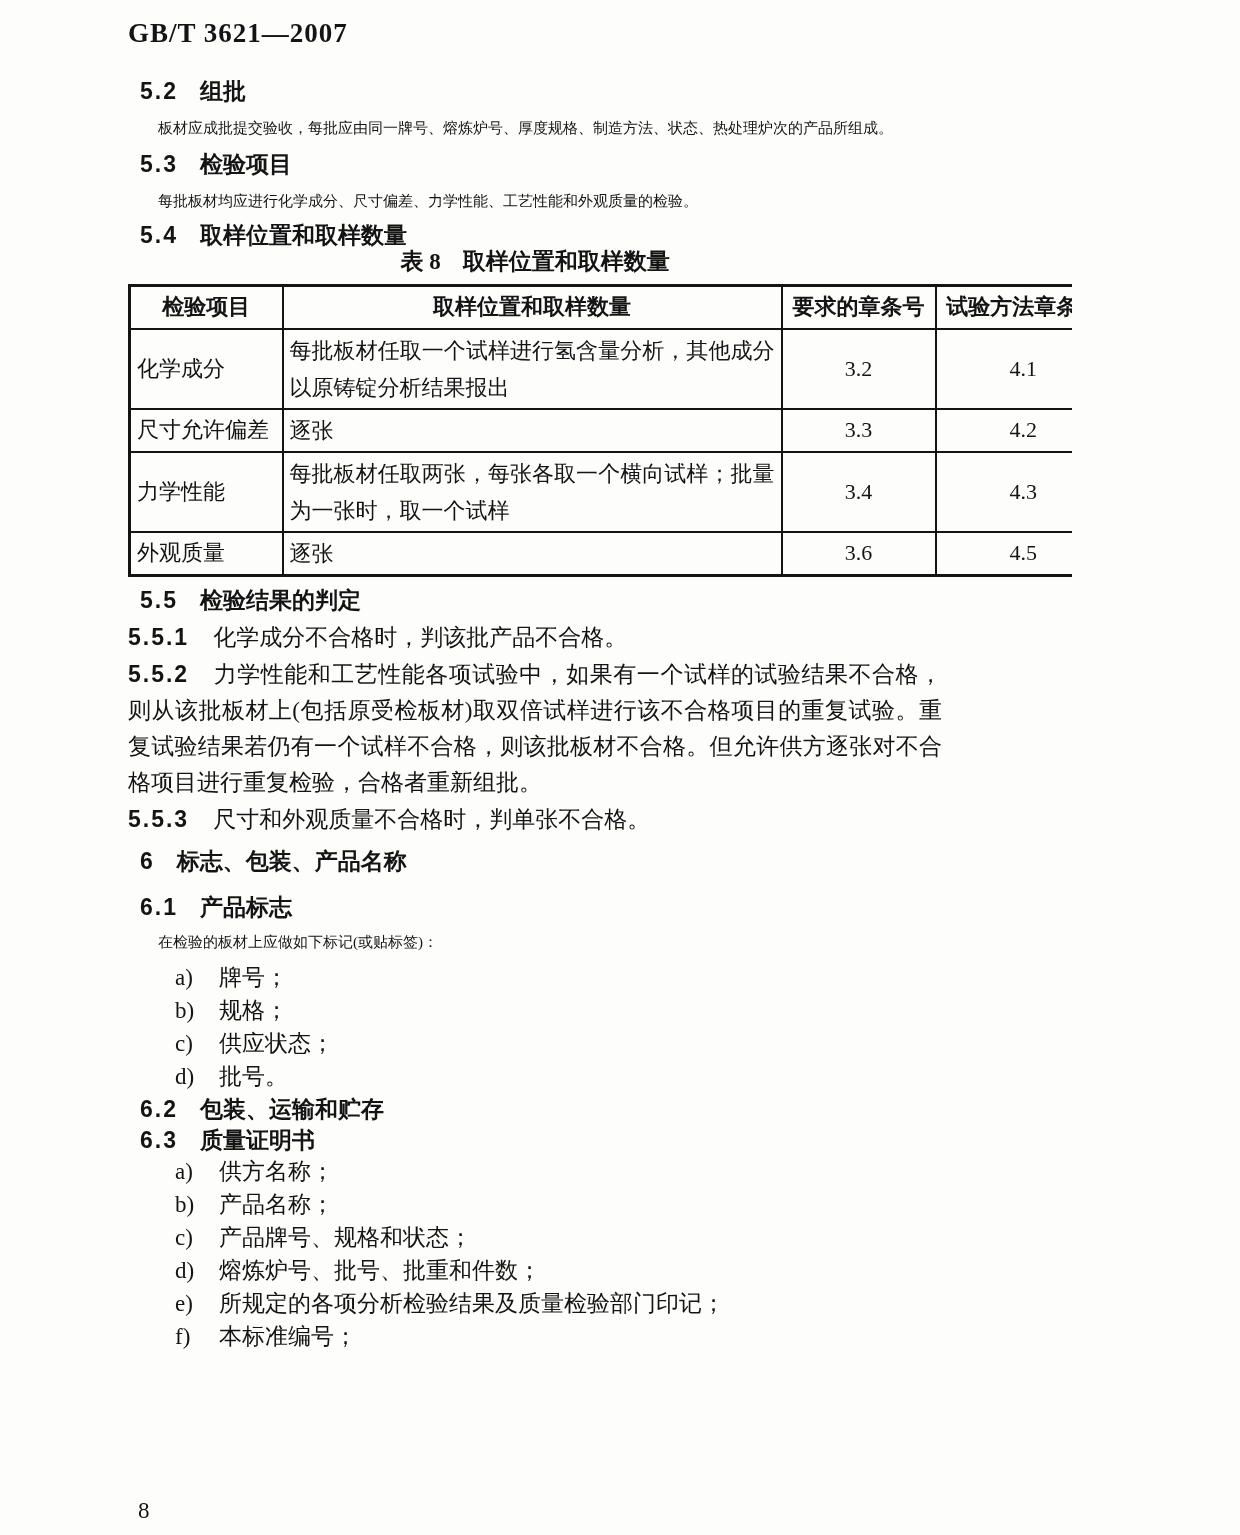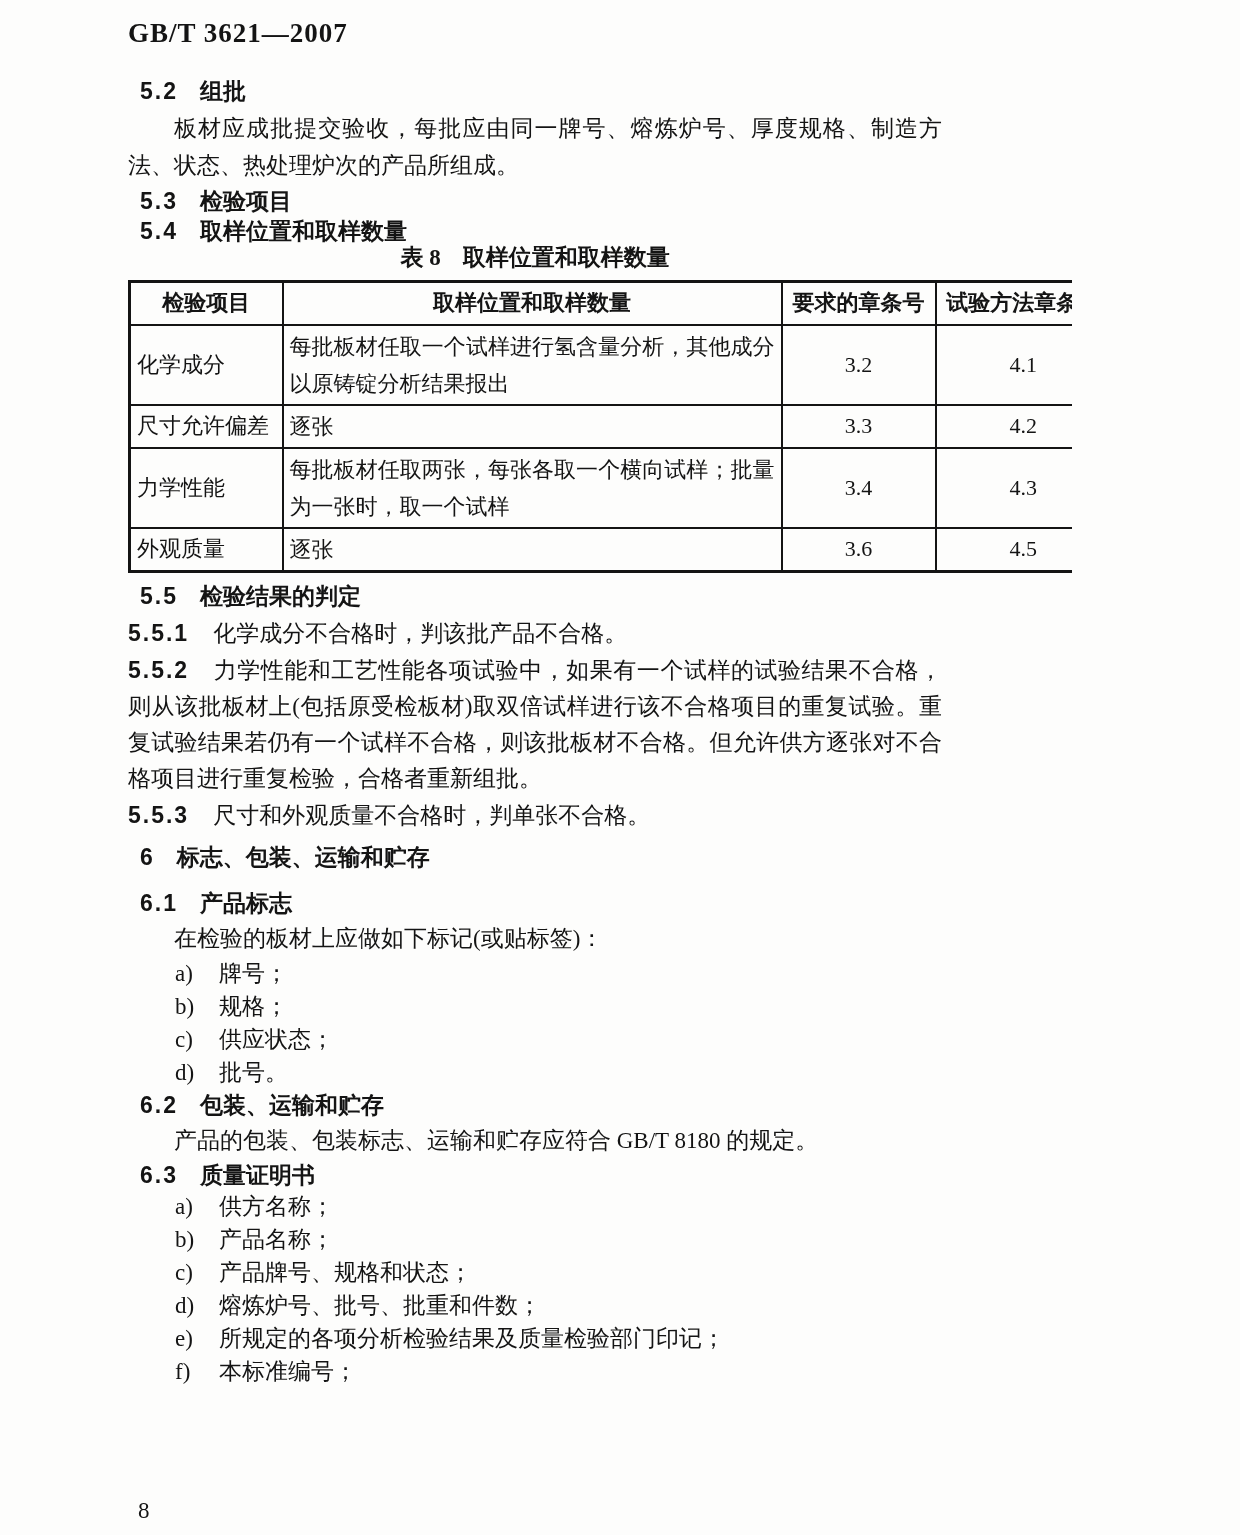--- a/index.html
+++ b/index.html
@@ -24,21 +24,21 @@
   }
   .sec-h {
     font-size:23px; font-weight:bold;
     line-height:30px;
     font-family:"Liberation Sans","DejaVu Sans",sans-serif;
     margin-left:12px;
   }
   .sec-h .num { display:inline-block; margin-right:22px; letter-spacing:2px; }
   .chapter-h { margin-top:8px; }
   .para {
-    font-size:23px; line-height:37px;
+    font-size:15px; line-height:37px;
     text-indent:2em;
     text-align:justify;
   }
   .clause {
     font-size:23px; line-height:36px;
     text-align:justify;
   }
   .clause .cnum {
     font-weight:bold; letter-spacing:2px;
     font-family:"Liberation Sans","DejaVu Sans",sans-serif;
@@ -111,20 +111,21 @@
   <div class="doc-code">GB/T 3621—2007</div>
 
   <div class="sec-h m-h52">
     <span class="num">5.2</span><span>组批</span>
   </div>
   <div class="para m-p52">板材应成批提交验收，每批应由同一牌号、熔炼炉号、厚度规格、制造方法、状态、热处理炉次的产品所组成。</div>
 
   <div class="sec-h m-h53">
     <span class="num">5.3</span><span>检验项目</span>
   </div>
+  <div class="para m-p53">每批板材均应进行化学成分、尺寸偏差、力学性能、工艺性能和外观质量的检验。</div>
 
   <div class="sec-h m-h54">
     <span class="num">5.4</span><span>取样位置和取样数量</span>
   </div>
 
   <div class="tbl-caption">
     <span class="cap-label">表 8</span><span>取样位置和取样数量</span>
   </div>
 
   <table class="tbl">
@@ -177,21 +178,21 @@
     <span class="cnum">5.5.1</span><span>化学成分不合格时，判该批产品不合格。</span>
   </div>
   <div class="clause">
     <span class="cnum">5.5.2</span><span>力学性能和工艺性能各项试验中，如果有一个试样的试验结果不合格，则从该批板材上(包括原受检板材)取双倍试样进行该不合格项目的重复试验。重复试验结果若仍有一个试样不合格，则该批板材不合格。但允许供方逐张对不合格项目进行重复检验，合格者重新组批。</span>
   </div>
   <div class="clause">
     <span class="cnum">5.5.3</span><span>尺寸和外观质量不合格时，判单张不合格。</span>
   </div>
 
   <div class="sec-h chapter-h m-h6">
-    <span class="num">6</span><span>标志、包装、运输和贮存</span>
+    <span class="num">6</span><span>标志、包装、产品名称</span>
   </div>
 
   <div class="sec-h m-h61">
     <span class="num">6.1</span><span>产品标志</span>
   </div>
   <div class="para m-p61">在检验的板材上应做如下标记(或贴标签)：</div>
   <div class="list-item">
     <span class="marker">a)</span><span>牌号；</span>
   </div>
   <div class="list-item">
@@ -200,21 +201,20 @@
   <div class="list-item">
     <span class="marker">c)</span><span>供应状态；</span>
   </div>
   <div class="list-item">
     <span class="marker">d)</span><span>批号。</span>
   </div>
 
   <div class="sec-h m-h62">
     <span class="num">6.2</span><span>包装、运输和贮存</span>
   </div>
-  <div class="para m-p62">产品的包装、包装标志、运输和贮存应符合 GB/T 8180 的规定。</div>
 
   <div class="sec-h m-h63">
     <span class="num">6.3</span><span>质量证明书</span>
   </div>
   <div class="list-item">
     <span class="marker">a)</span><span>供方名称；</span>
   </div>
   <div class="list-item">
     <span class="marker">b)</span><span>产品名称；</span>
   </div>

